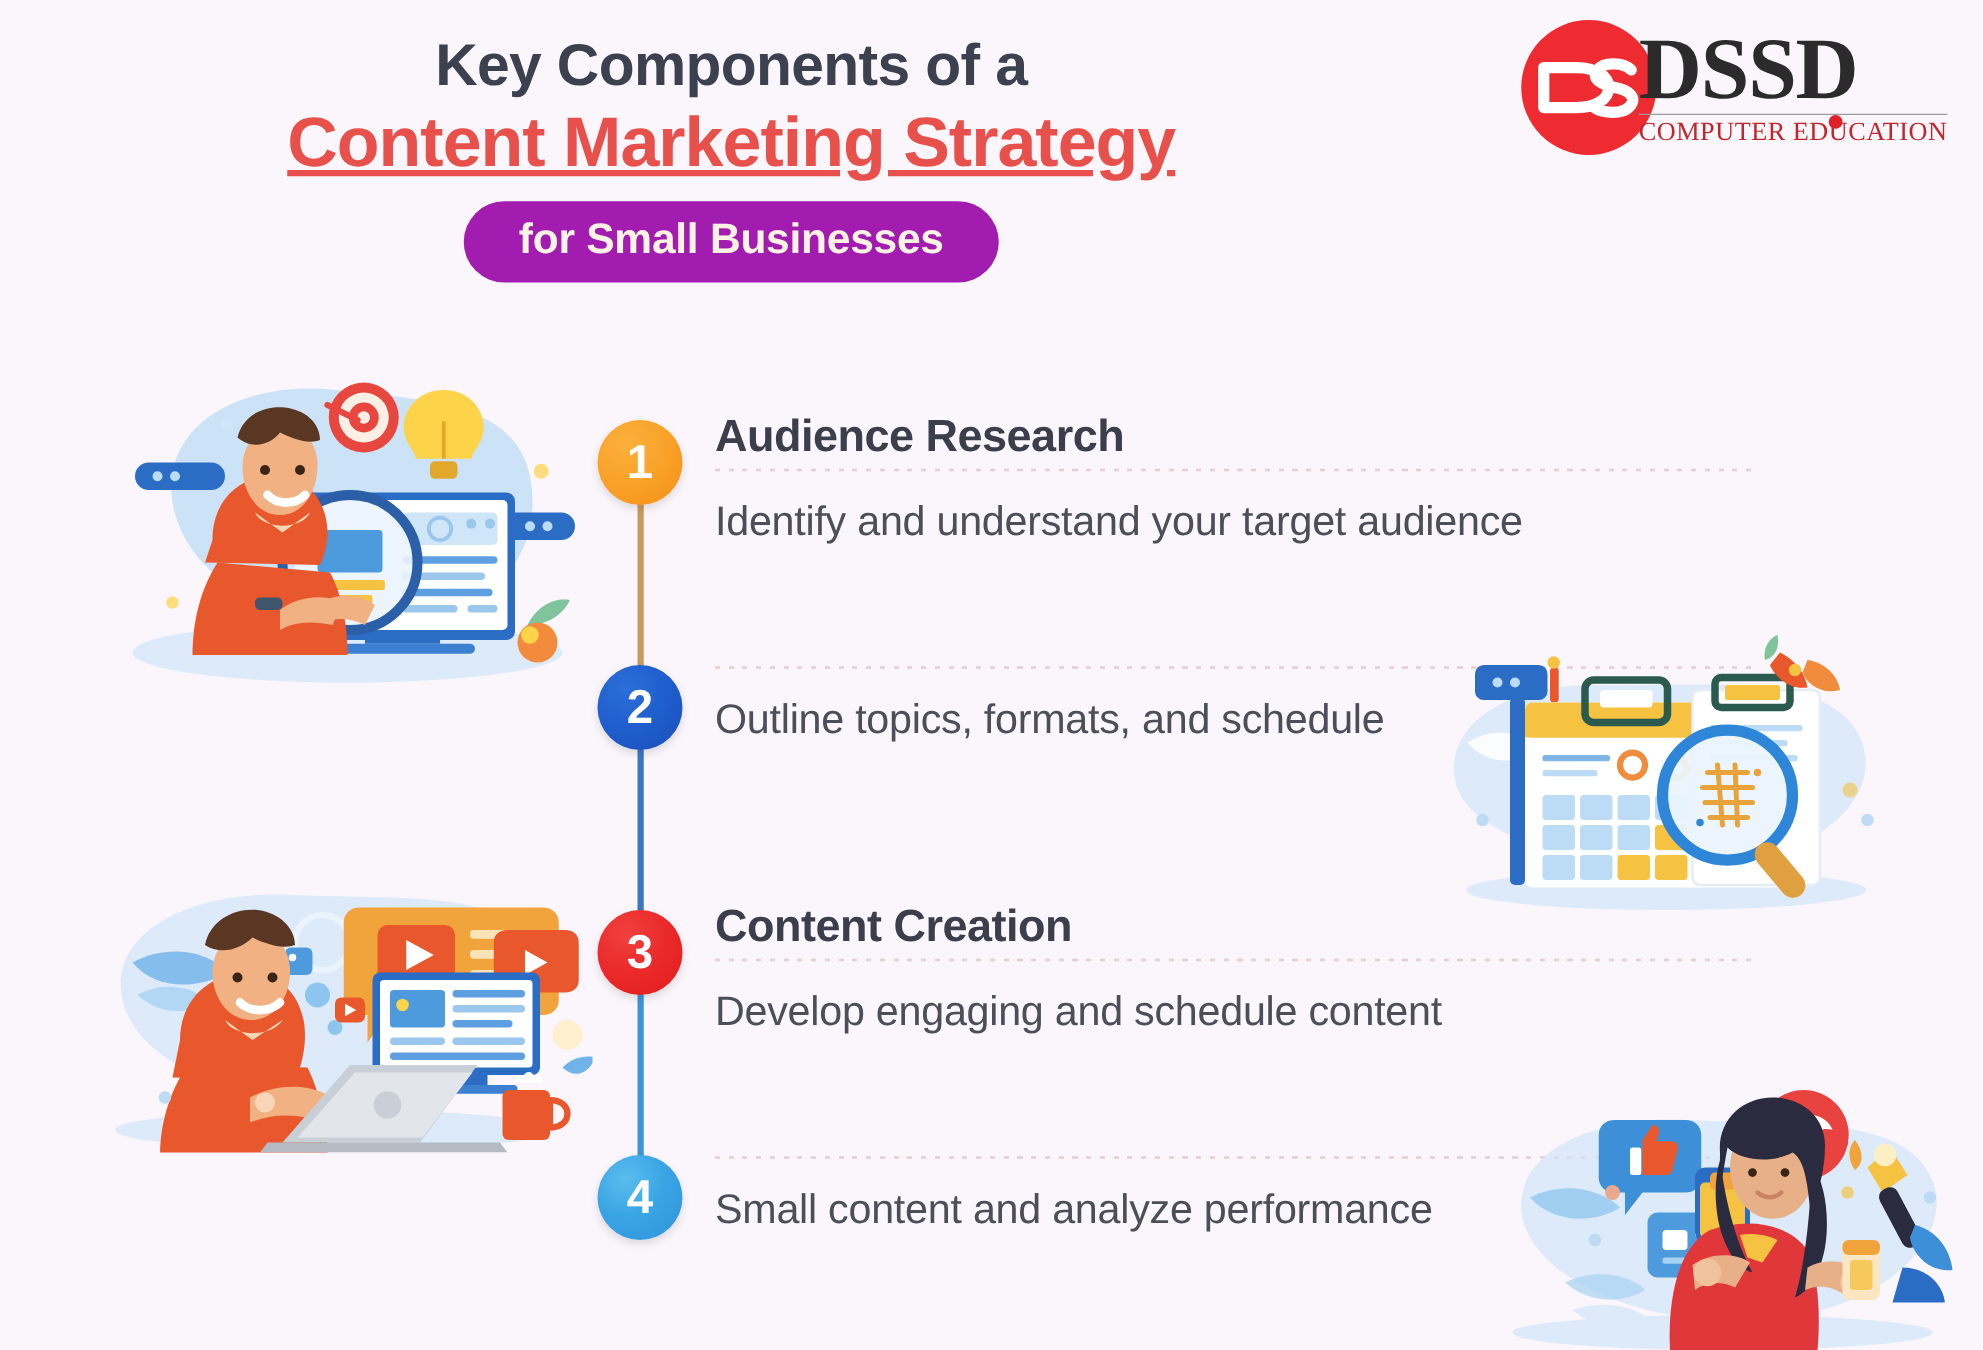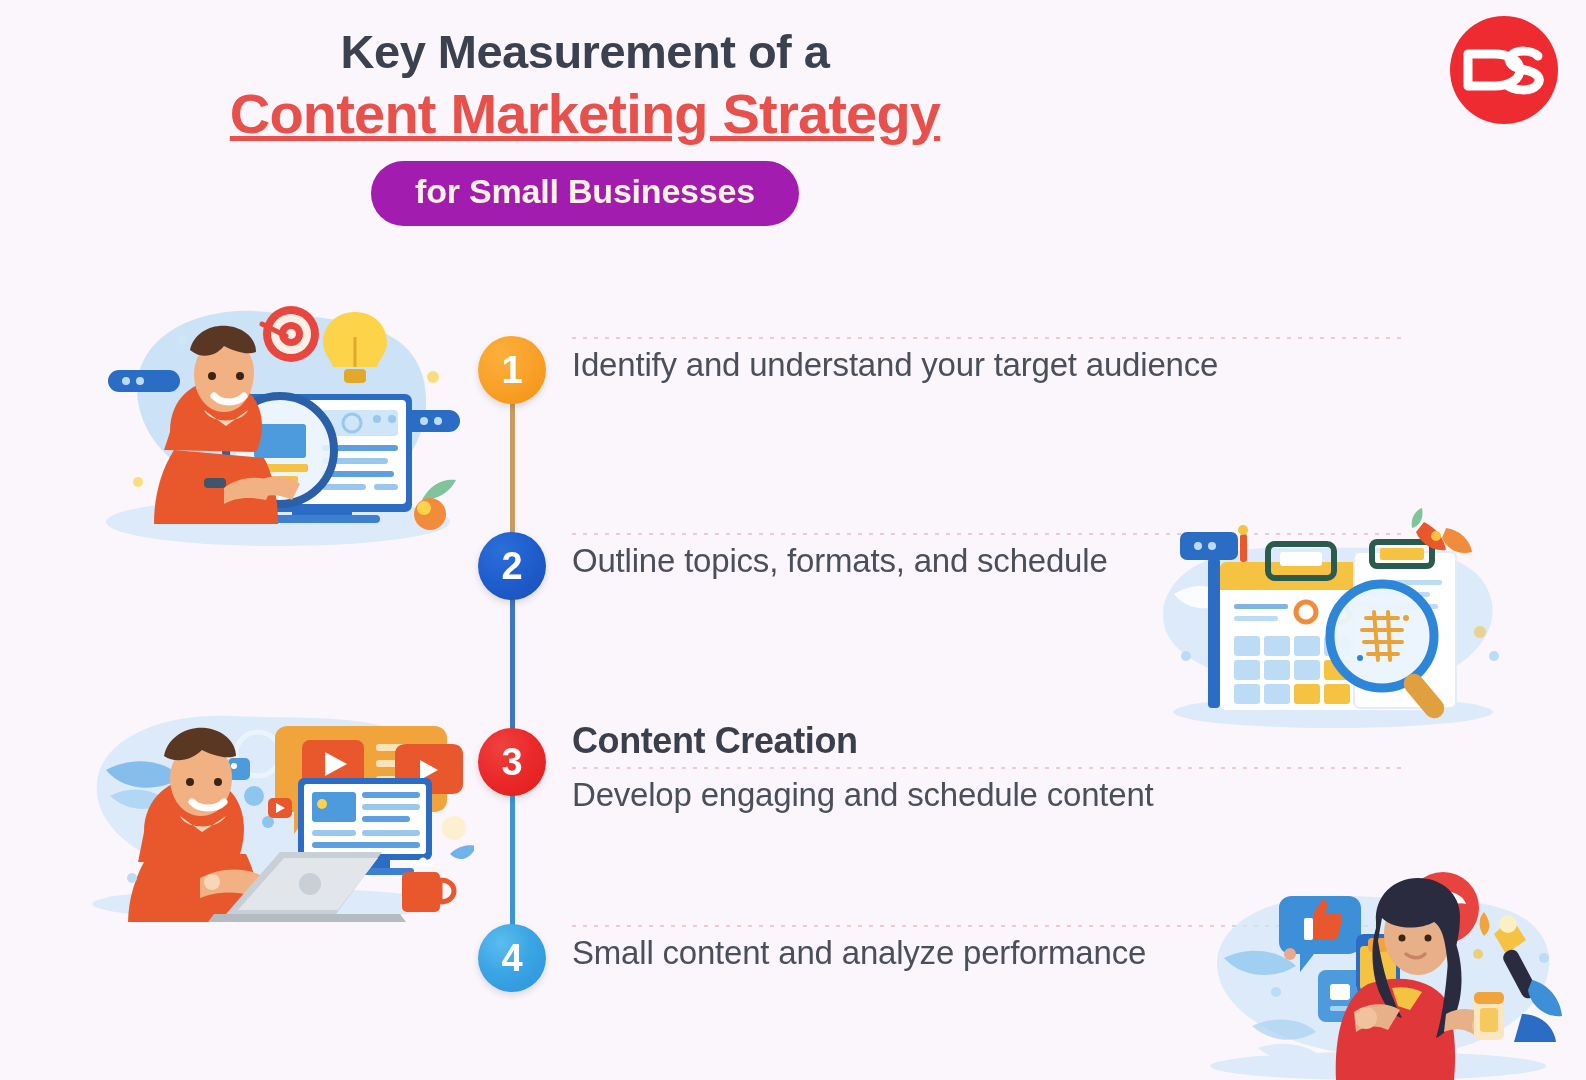--- a/index.html
+++ b/index.html
@@ -85,67 +85,73 @@
   .step-title{
     font-size:36px;font-weight:800;color:#3B3F4C;letter-spacing:-0.4px;
     line-height:1.06;
   }
   .dotted{
     margin-top:7px;height:2px;width:100%;
     background-image:repeating-linear-gradient(to right,#E2BFC0 0px,#E2BFC0 4px,transparent 4px,transparent 11px);
     opacity:0.75;
   }
   .step-desc{
-    margin-top:7px;
+    margin-top:21px;
     font-size:33px;color:#4B4F59;font-weight:400;letter-spacing:-0.2px;
     line-height:1.15;
   }
 
   
   .illus{position:absolute;}
   .il1{left:78px;top:282px;width:392px;height:268px;}
   .il2{left:1128px;top:506px;width:392px;height:222px;}
   .il3{left:62px;top:682px;width:412px;height:240px;}
   .il4{left:1178px;top:862px;width:400px;height:218px;}
   .illus svg{display:block;width:100%;height:100%;}
 </style>
 </head>
 <body>
 
 <div class="stage">
 
   <div class="header">
-    <div class="title-line1">Key Measurement of a</div>
+    <div class="title-line1">Key Components of a</div>
     <div class="title-line2">Content Marketing Strategy</div>
     <div class="pill-wrap">
       <div class="pill">for Small Businesses</div>
     </div>
   </div>
 
   <div class="logo">
     <div class="logo-mark">
       <div class="logo-circle"></div>
       <svg class="logo-ds" viewBox="0 0 108 108">
         <path d="M18 38 h26 c16 0 26 7 26 16 0 9 -10 16 -26 16 h-26 z" fill="none" stroke="#ffffff" stroke-width="9" stroke-linejoin="round"></path>
         <path d="M88 40 c-6 -6 -22 -7 -27 0 -6 7 4 12 14 14 11 2 18 8 12 15 -6 7 -23 6 -30 0" fill="none" stroke="#ffffff" stroke-width="9" stroke-linecap="round"></path>
       </svg>
     </div>
+    <div class="logo-text">
+      <div class="logo-main">DSSD</div>
+      <div class="logo-sub">COMPUTER EDUCATION</div>
+      <div class="logo-dot"></div>
+    </div>
   </div>
 
   <div class="timeline">
     <div class="t-line l1"></div>
     <div class="t-line l2"></div>
     <div class="t-line l3"></div>
     <div class="node n1">1</div>
     <div class="node n2">2</div>
     <div class="node n3">3</div>
     <div class="node n4">4</div>
   </div>
 
   <div class="step s1">
+    <div class="step-title">Audience Research</div>
     <div class="dotted"></div>
     <div class="step-desc">Identify and understand your target audience</div>
   </div>
 
   <div class="step s2">
     <div class="dotted"></div>
     <div class="step-desc">Outline topics, formats, and schedule</div>
   </div>
 
   <div class="step s3">

